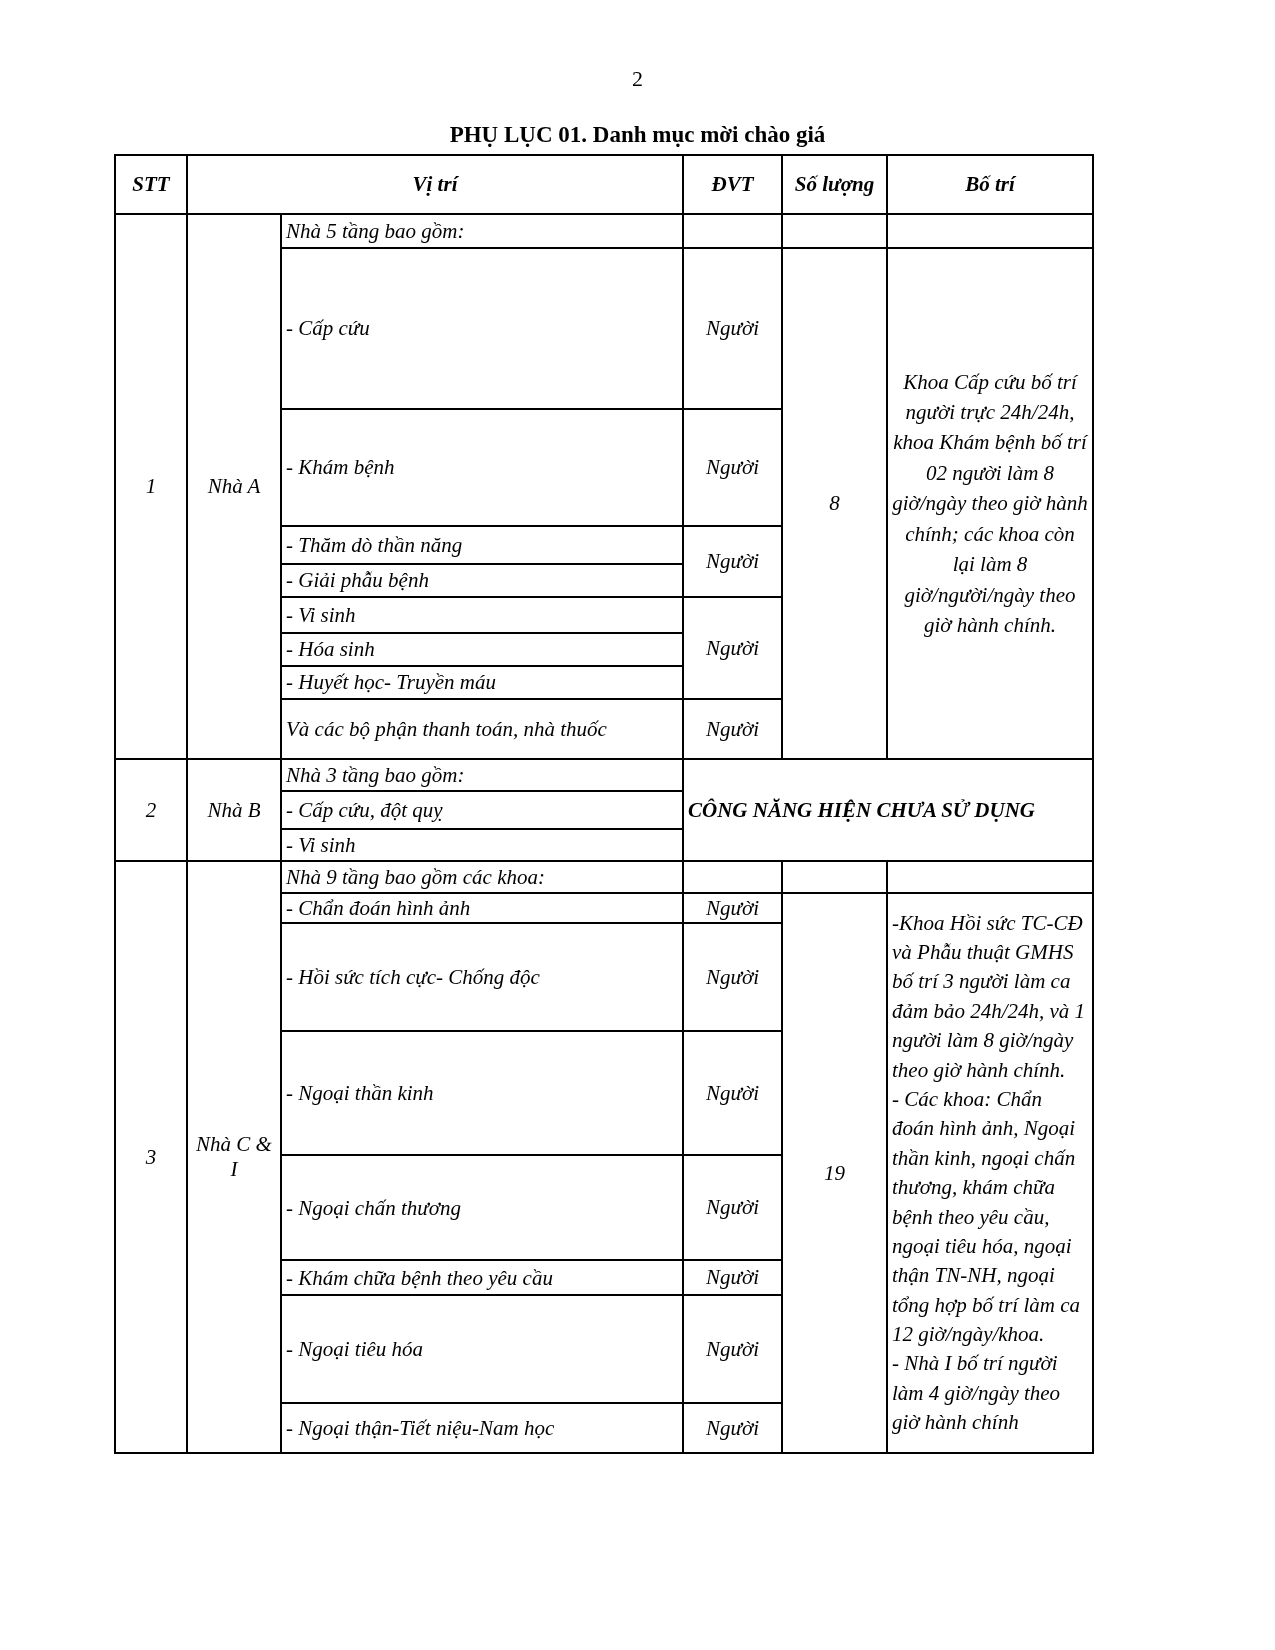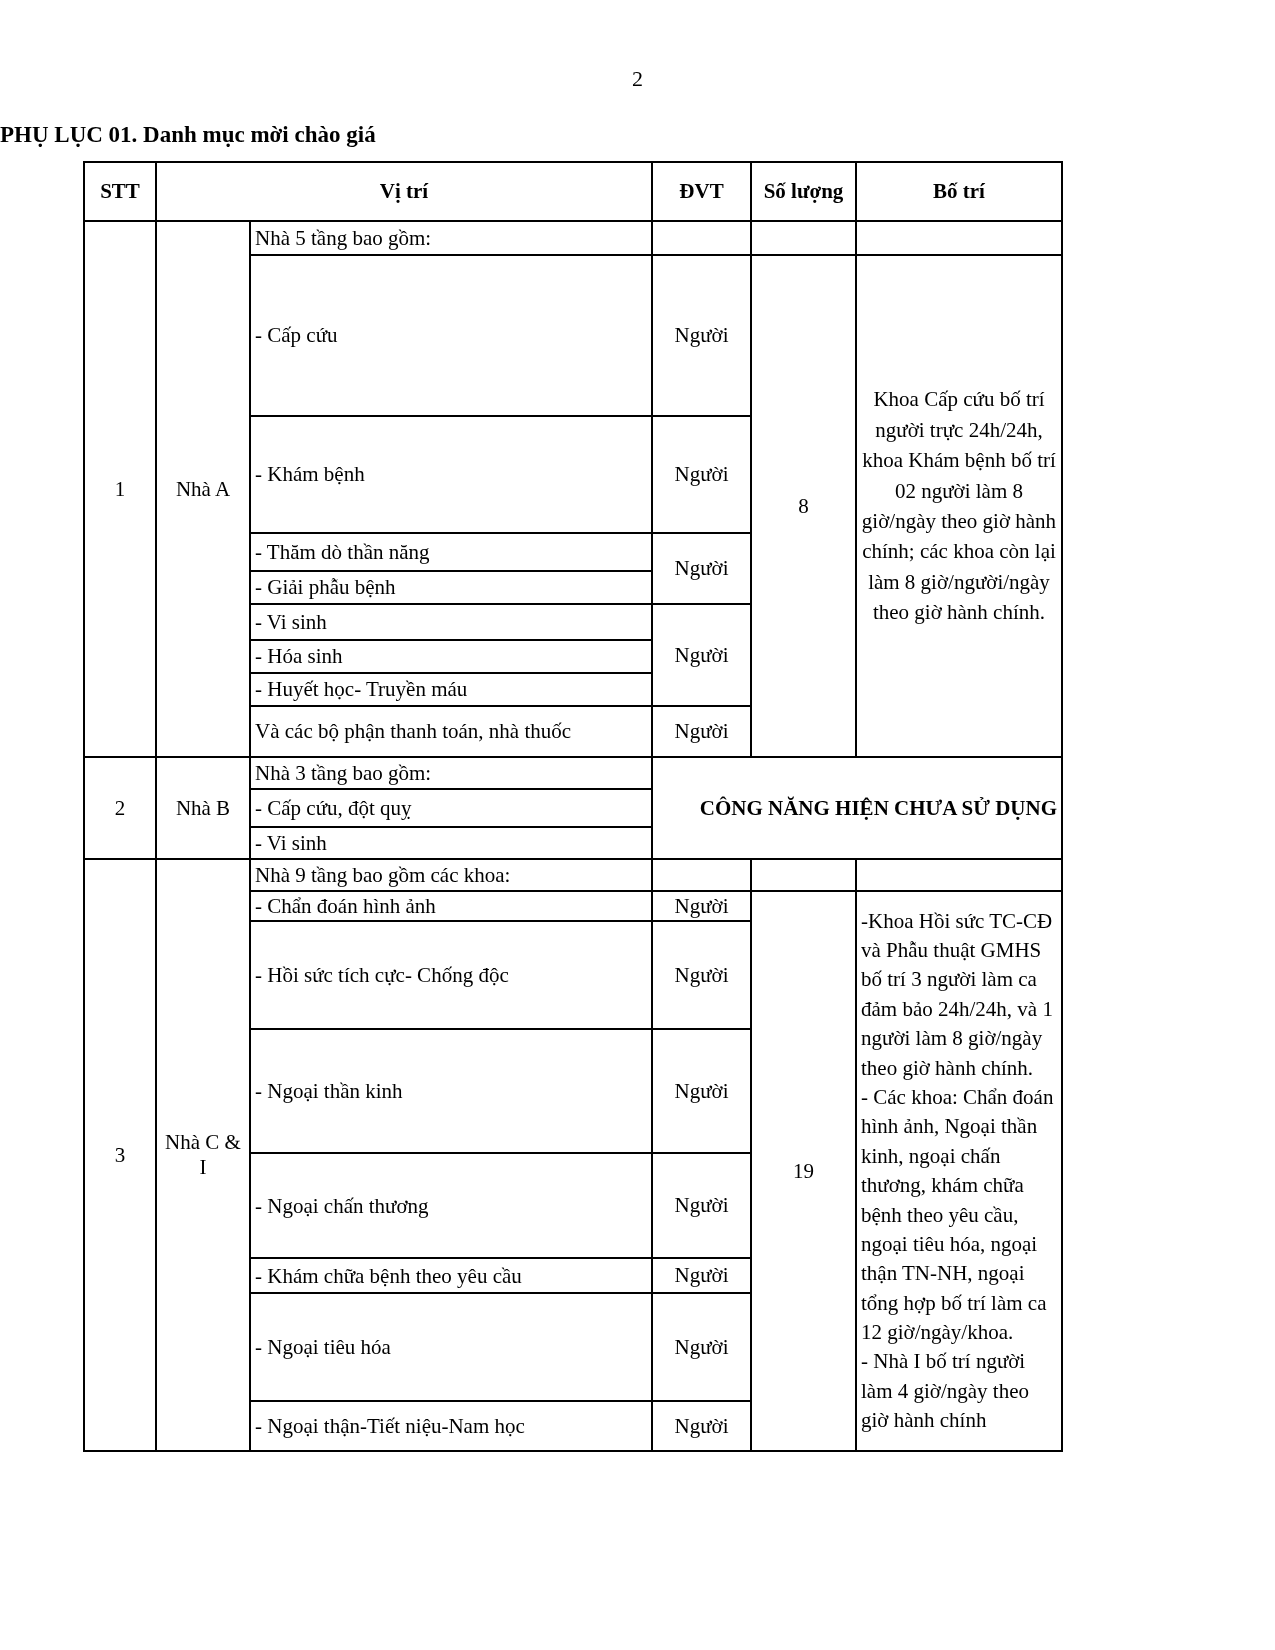--- a/index.html
+++ b/index.html
@@ -19,44 +19,46 @@
   }
   .content {
     padding-top: 66px;
   }
   .page-num {
     text-align: center;
     font-size: 22px;
     margin-bottom: 30px;
   }
   .doc-title {
+    text-align: center;
     font-size: 23px;
     font-weight: bold;
-    margin-bottom: 13px;
+    margin-bottom: 6px;
   }
   .doc-subtitle {
     text-align: center;
     font-size: 21.5px;
     font-style: italic;
     white-space: pre;
     margin-bottom: 11px;
   }
   .section-heading {
     margin-left: 237px;
     font-size: 22.5px;
     font-weight: bold;
     white-space: pre;
     margin-bottom: 10px;
   }
   table.doc-table {
     table-layout: fixed;
     border-collapse: collapse;
-    margin-left: 83px;
+    margin-left: 114px;
     width: 978px;
     margin-top: 6px;
+    font-style: italic;
   }
   table.doc-table td {
     border: 2px solid #000;
     font-size: 21px;
     vertical-align: middle;
     padding: 1px 4px;
     overflow: hidden;
   }
   td.hdr {
     font-weight: bold;
@@ -79,21 +81,21 @@
   }
   td.arr3 {
     text-align: left;
     font-size: 19.5px;
     line-height: 1.4;
     white-space: pre-line;
     vertical-align: middle;
     padding: 3px 4px 3px 7px;
   }
   td.note {
-    text-align: right;
+    text-align: left;
     font-weight: bold;
     font-size: 22px;
   }
   td.nb {
     border-bottom: none;
   }
 </style>
 </head>
 <body>
 
@@ -150,21 +152,21 @@
         <tr style="height:36px">
           <td class="pos">- Vi sinh</td>
           <td class="ctr" rowspan="3">Người</td>
         </tr>
         <tr style="height:33px">
           <td class="pos">- Hóa sinh</td>
         </tr>
         <tr style="height:33px">
           <td class="pos">- Huyết học- Truyền máu</td>
         </tr>
-        <tr style="height:51px">
+        <tr style="height:60px">
           <td class="pos">Và các bộ phận thanh toán, nhà thuốc</td>
           <td class="ctr">Người</td>
         </tr>
 
         <tr style="height:32px">
           <td class="ctr" rowspan="3">2</td>
           <td class="ctr" rowspan="3">Nhà B</td>
           <td class="pos">Nhà 3 tầng bao gồm:</td>
           <td class="note" colspan="3" rowspan="3">CÔNG NĂNG HIỆN CHƯA SỬ DỤNG</td>
         </tr>

